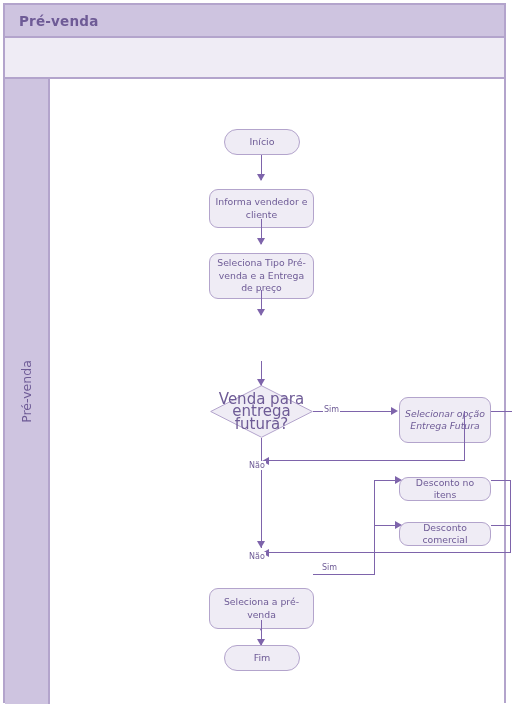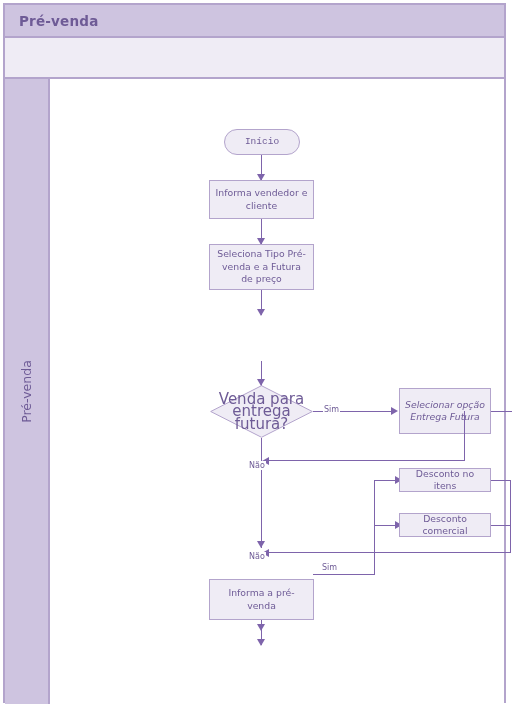--- a/index.html
+++ b/index.html
@@ -101,21 +101,21 @@
     color: #6e5b96;
     font-size: 9.3px;
     line-height: 12.5px;
     background: #efecf5;
     border: 1px solid #b3a4cc;
   }
   .node.terminator {
     border-radius: 22px;
     font-size: 9.5px;
   }
-  .node.process { border-radius: 0; }
+  .node.process { border-radius: 9px; margin-top: 9px; }
 
   .node-label { padding: 0 5px; }
 
   
   .decision {
     position: absolute;
   }
   .decision .dia-shape {
     position: absolute;
     left: 0; top: 0;
@@ -183,36 +183,36 @@
   </div>
 
   <div id="pool-subband"></div>
 
   <div id="lane-label">
     <div id="lane-label-text">Pré-venda</div>
   </div>
 
   <div id="lane-canvas">
 
-    <div class="node terminator" style="left:174px; top:50px; width:76px; height:26px;font-family:Liberation Mono, monospace;">
+    <div class="node terminator" style="left:174px; top:50px; width:76px; height:26px;">
       <span class="node-label">Início</span>
     </div>
 
     <div class="conn-v" style="left:211px; top:76px; height:25px;"></div>
     <div class="arrow-down" style="left:207px; top:95px;"></div>
 
     <div class="node process" style="left:159px; top:101px; width:105px; height:39px;">
       <span class="node-label">Informa vendedor e cliente</span>
     </div>
 
     <div class="conn-v" style="left:211px; top:140px; height:25px;"></div>
     <div class="arrow-down" style="left:207px; top:159px;"></div>
 
     <div class="node process" style="left:159px; top:165px; width:105px; height:46px;">
-      <span class="node-label">Seleciona Tipo Pré-venda e a Futura de preço</span>
+      <span class="node-label">Seleciona Tipo Pré-venda e a Entrega de preço</span>
     </div>
 
     <div class="conn-v" style="left:211px; top:211px; height:25px;"></div>
     <div class="arrow-down" style="left:207px; top:230px;"></div>
 
 
     <div class="conn-v" style="left:211px; top:282px; height:25px;"></div>
     <div class="arrow-down" style="left:207px; top:300px;"></div>
 
     <div class="decision" style="left:160px; top:306px; width:103px; height:53px;">
@@ -260,21 +260,24 @@
     <div class="conn-h" style="left:441px; top:446px; width:20px;"></div>
     <div class="conn-v" style="left:460px; top:401px; height:73px;"></div>
     <div class="conn-h" style="left:216px; top:473px; width:245px;"></div>
     <div class="arrow-left" style="left:212px; top:470px;"></div>
 
     <div class="conn-v" style="left:211px; top:522px; height:30px;"></div>
     <div class="arrow-down" style="left:207px; top:545px;"></div>
     <div class="edge-label" style="left:198px; top:473px;">Não</div>
 
     <div class="node process" style="left:159px; top:500px; width:105px; height:41px;">
-      <span class="node-label">Informa a pré-venda</span>
+      <span class="node-label">Seleciona a pré-venda</span>
     </div>
 
     <div class="conn-v" style="left:211px; top:541px; height:25px;"></div>
     <div class="arrow-down" style="left:207px; top:560px;"></div>
 
+    <div class="node terminator" style="left:174px; top:566px; width:76px; height:26px;">
+      <span class="node-label">Fim</span>
+    </div>
 
   </div>
 </div>
 
 </body></html>

